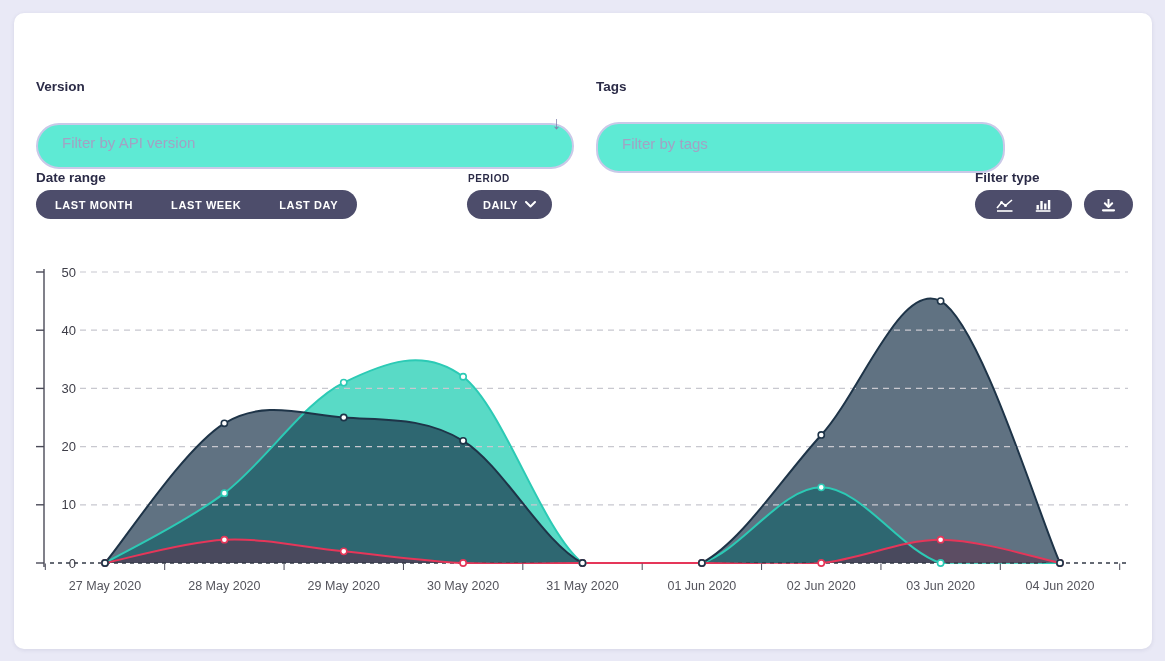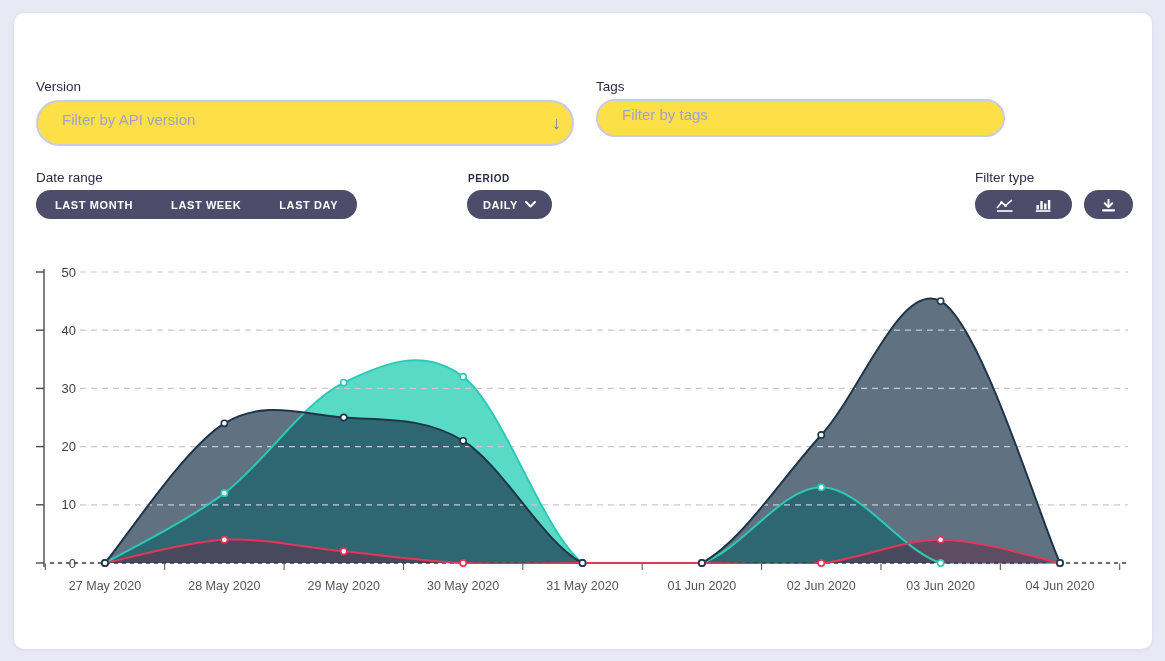--- a/index.html
+++ b/index.html
@@ -12,27 +12,28 @@
   .card{
     position:absolute;left:14px;top:13px;width:1138px;height:636px;
     background:#fff;border-radius:10px;
     box-shadow:0 1px 4px rgba(40,40,90,0.10);
   }
   .abs{position:absolute;}
   .page-title{
     left:22px;top:20px;font-size:16.5px;font-weight:700;color:#23233f;letter-spacing:.2px;
   }
   .field-label{
-    font-size:13.5px;font-weight:400;color:#2b2b47;
+    font-size:13.5px;font-weight:700;color:#2b2b47;
   }
   .pill-input{
     box-sizing:border-box;border:2px solid #c9c9e8;border-radius:23px;
-    background:#fde047;outline:none;color:#3a3a55;
+    background:#5eead4;outline:none;color:#3a3a55;
     font-size:15px;font-family:"Liberation Sans",sans-serif;
     padding:0 44px 8px 24px;
+    margin-top:23px;
   }
   .pill-input::placeholder{color:#a2a2c4;opacity:1;}
   .arrow-glyph{
     position:absolute;color:#8080ad;font-size:18px;line-height:1;pointer-events:none;
   }
   .btn-addtag{
     border:none;border-radius:19px;background:#8d8da3;color:#fff;
     font-size:13px;font-weight:700;letter-spacing:.7px;cursor:pointer;
     font-family:"Liberation Sans",sans-serif;
   }
@@ -144,21 +145,21 @@
         <text x="1046" y="577" text-anchor="middle" font-size="12.5" fill="#54545c">04 Jun 2020</text>
       </g>
     </svg>
 
 
   <div class="abs field-label" style="left:22px;top:66px;">Version</div>
   <input class="abs pill-input" style="left: 22px; top: 87px; width: 538px; height: 46px;" placeholder="Filter by API version">
   <span class="abs arrow-glyph" style="left:538px;top:101px;">↓</span>
 
   <div class="abs field-label" style="left:582px;top:66px;">Tags</div>
-  <input class="abs pill-input" style="left: 582px; top: 86px; width: 409px; height: 38px; padding-right: 24px;" placeholder="Filter by tags">
+  <input class="abs pill-input" style="left: 582px; top: 86px; width: 409px; height: 51px; padding-right: 24px;" placeholder="Filter by tags">
 
   <div class="abs field-label" style="left:22px;top:157px;">Date range</div>
   <div class="abs pill-group" style="left:22px;top:177px;">
     <button>
         <span>LAST MONTH</span>
       </button>
     <button>
         <span>LAST WEEK</span>
       </button>
     <button>

